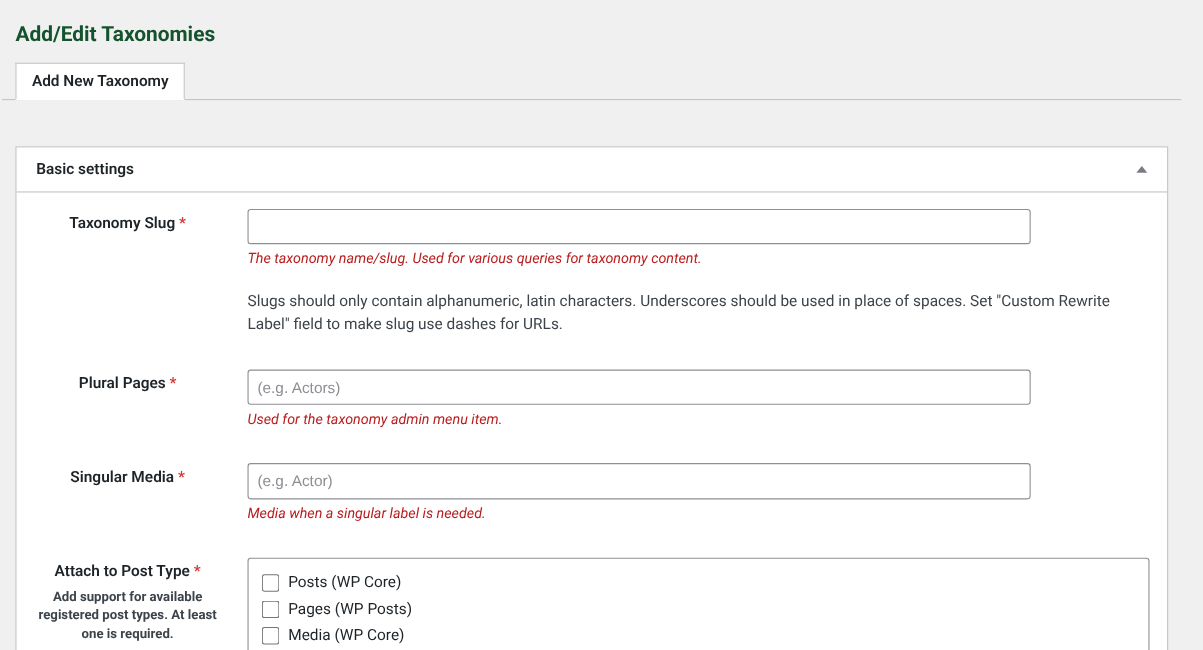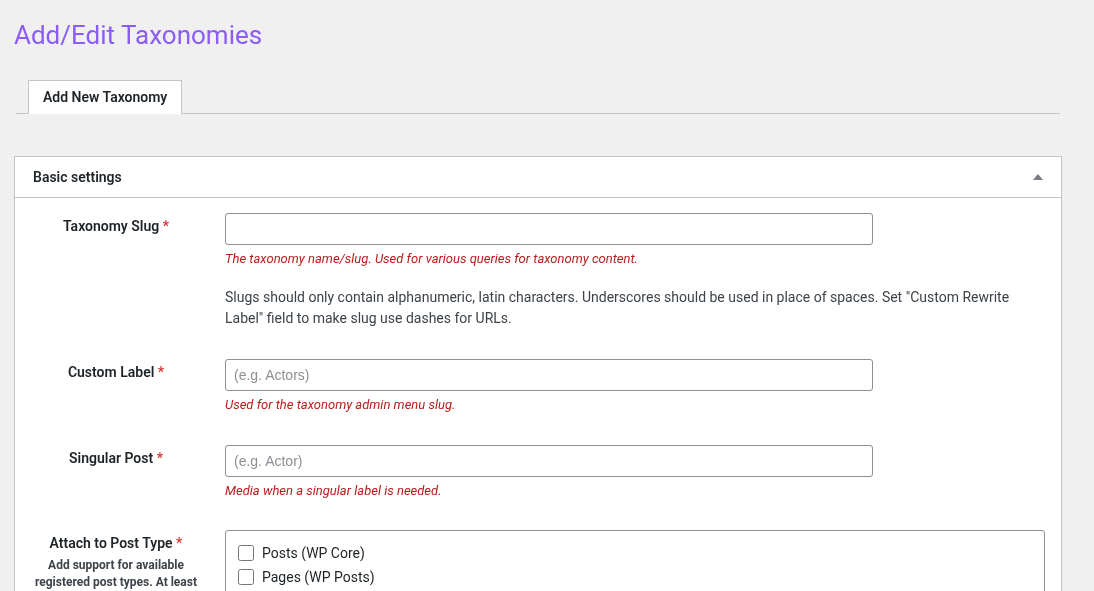--- a/index.html
+++ b/index.html
@@ -13,29 +13,29 @@
       color: #1d2327;
       font-size: 13px;
       padding: 0;
       width: 1094px;
     }
     .wrap {
       padding: 10px 20px 0 2px;
       background: #f0f0f1;
     }
     h1.page-title {
-      font-size: 26px;
-      font-weight: 400;
+      font-size: 19px;
+      font-weight: 700;
       padding: 9px 15px 4px 12px;
       line-height: 1.3;
-      color: #8b5cf6;
+      color: #14532d;
     }
     .tab-wrapper {
       border-bottom: 1px solid #c3c4c7;
-      margin: 14px;
+      margin: 0;
       padding-top: 9px;
       padding-left: 12px;
       line-height: inherit;
     }
     .tab {
       display: inline-block;
       background: #fff;
       border: 1px solid #c3c4c7;
       border-bottom: 1px solid #fff;
       color: #1d2327;
@@ -94,21 +94,21 @@
       font-size: 14px;
     }
     .form-table td {
       padding: 15px 12px 15px 10px;
       vertical-align: top;
     }
     .required {
       color: #d63638;
     }
     .regular-text {
-      width: 648px;
+      width: 712px;
       padding: 4px 8px;
       font-size: 14px;
       line-height: 1.6;
       border: 1px solid #8c8f94;
       border-radius: 3px;
       background: #fff;
       color: #2c3338;
     }
     .regular-text::placeholder {
       color: #8c8f94;
@@ -186,32 +186,32 @@
             </th>
             <td>
               <input type="text" class="regular-text" style="">
               <p class="description">The taxonomy name/slug. Used for various queries for taxonomy content.</p>
               <p class="description-extra">Slugs should only contain alphanumeric, latin characters. Underscores should be used in place of spaces. Set "Custom Rewrite Label" field to make slug use dashes for URLs.</p>
             </td>
           </tr>
 
           <tr>
             <th>
-              <span>Custom Label</span>
+              <span>Plural Pages</span>
               <span class="required">*</span>
             </th>
             <td>
               <input type="text" class="regular-text" placeholder="(e.g. Actors)" style="">
-              <p class="description">Used for the taxonomy admin menu slug.</p>
-            </td>
-          </tr>
-
-          <tr>
-            <th>
-              <span>Singular Post</span>
+              <p class="description">Used for the taxonomy admin menu item.</p>
+            </td>
+          </tr>
+
+          <tr>
+            <th>
+              <span>Singular Media</span>
               <span class="required">*</span>
             </th>
             <td>
               <input type="text" class="regular-text" placeholder="(e.g. Actor)" style="">
               <p class="description">Media when a singular label is needed.</p>
             </td>
           </tr>
 
           <tr>
             <th>

